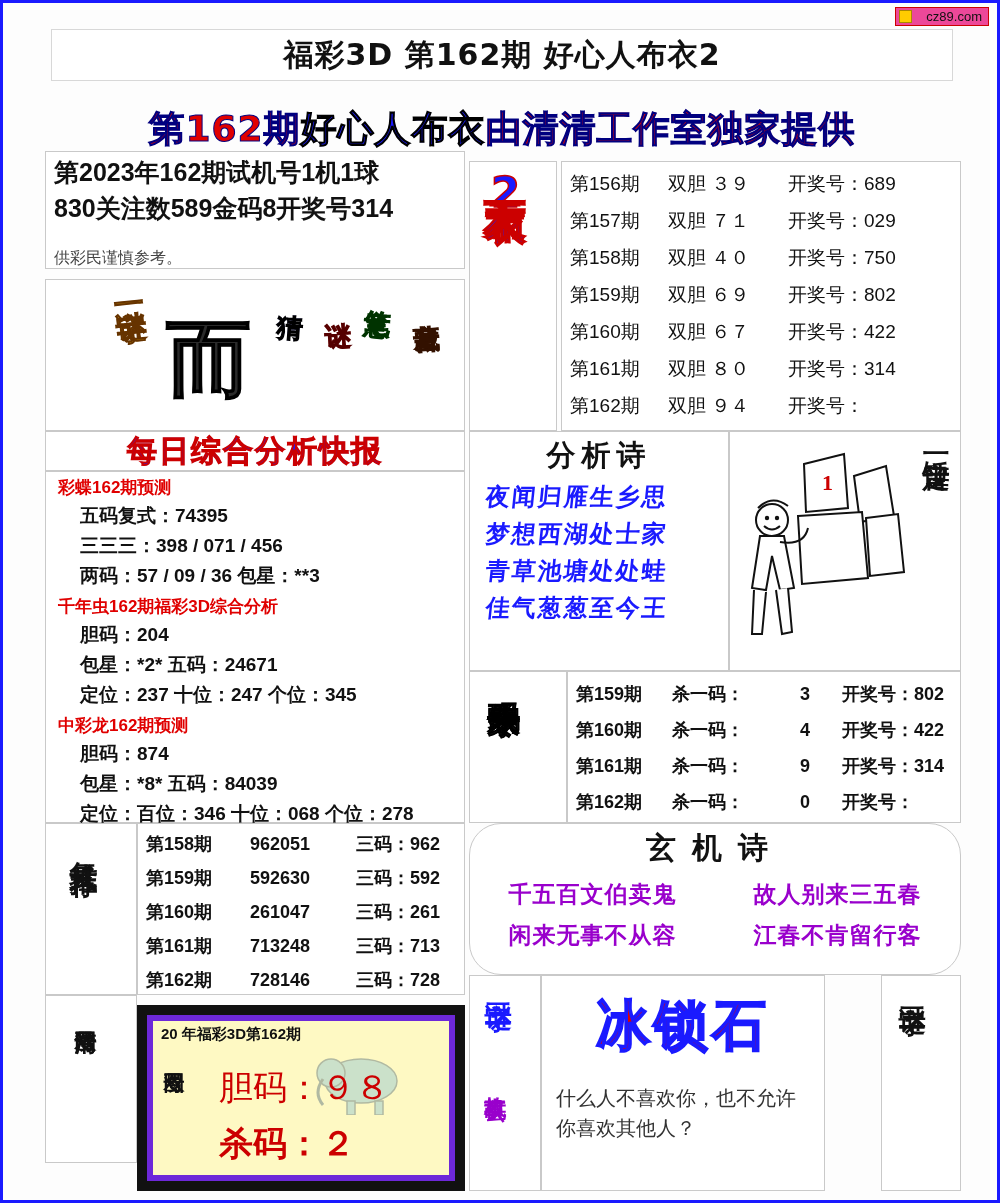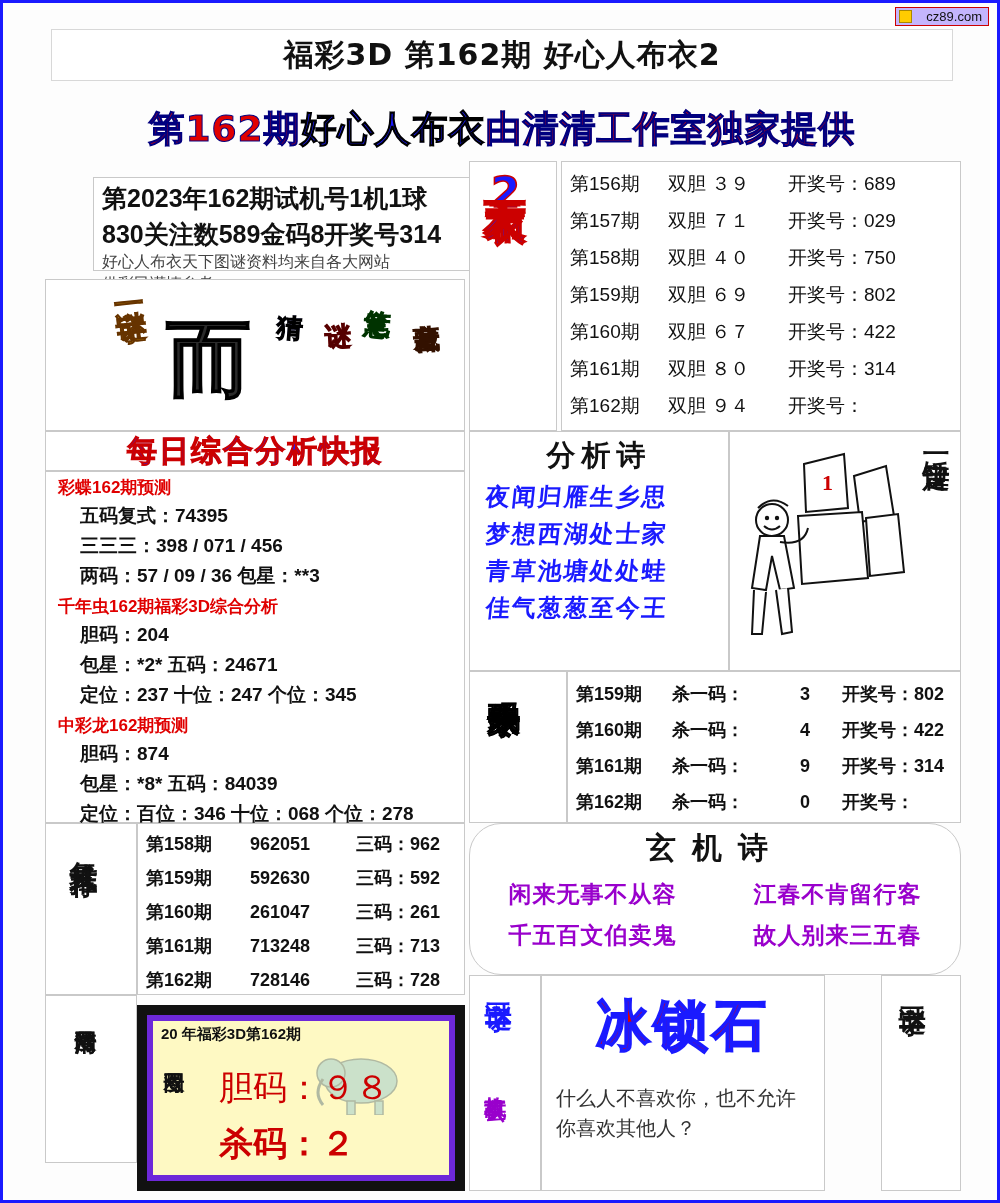--- a/index.html
+++ b/index.html
@@ -11,21 +11,21 @@
     overflow:hidden;
   }
   .page{
     position:absolute;inset:0;
     border:3px solid #1a1aff;
     box-sizing:border-box;
     background:#fdfdfd;
   }
   .watermark{
     position:absolute;top:4px;right:8px;
-    background:#c4b5fd;border:1px solid #cc0000;
+    background:#ec4899;border:1px solid #cc0000;
     padding:1px 6px 1px 3px;
     font-size:13px;color:#111;
     display:flex;align-items:center;gap:14px;
     z-index:40;
   }
   .watermark .wm-sq{width:11px;height:11px;background:#ffcc00;border:1px solid #aa8800;display:inline-block;}
 
   
   .titlebar{
     position:absolute;left:48px;top:26px;width:900px;height:50px;
@@ -50,21 +50,21 @@
     color:#e00000;
     -webkit-text-stroke:1px #000080;
     letter-spacing:1px;
   }
   .banner .bt .blue{color:#1a1aff;-webkit-text-stroke:1px #000000;}
 
   
   .box{position:absolute;border:1px solid #c9c9c9;background:#fff;box-sizing:border-box;}
 
   
-  .lefttop{left:42px;top:174px;width:420px;height:94px;margin-left:48px;}
+  .lefttop{left:42px;top:148px;width:420px;height:118px;}
   .lefttop .l1{position:absolute;left:8px;top:4px;font-size:25px;font-weight:bold;color:#111;white-space:nowrap;}
   .lefttop .l2{position:absolute;left:8px;top:40px;font-size:25px;font-weight:bold;color:#111;white-space:nowrap;}
   .lefttop .l3{position:absolute;left:8px;top:74px;font-size:16px;color:#444;white-space:nowrap;}
   .lefttop .l4{position:absolute;left:8px;top:96px;font-size:16px;color:#444;white-space:nowrap;}
 
   
   .artrow{left:42px;top:276px;width:420px;height:152px;}
   .art-zimi{
     position:absolute;left:18px;top:10px;width:86px;height:130px;
     font-size:30px;font-weight:bold;color:#cc9900;
@@ -295,21 +295,20 @@
 
   <div class="banner">
     <div class="bt">
       <span>第162期</span><span class="blue">好心人布衣</span><span>由清清工作室独家提供</span>
     </div>
   </div>
 
   <div class="box lefttop">
     <div class="l1">第2023年162期试机号1机1球</div>
     <div class="l2">830关注数589金码8开奖号314</div>
-    <div class="l3">好心人布衣天下图谜资料均来自各大网站</div>
     <div class="l4">供彩民谨慎参考。</div>
   </div>
 
   <div class="box artrow">
     <div class="art-zimi">一字谜</div>
     <div class="art-er">而</div>
     <div class="art-col art-c1">猜</div>
     <div class="art-col art-c2">谜</div>
     <div class="art-col art-c3">笔意</div>
     <div class="art-col art-c4">音藏</div>
@@ -461,26 +460,26 @@
     <div class="row" style="top:139px">
       <span class="c1">第162期</span>
       <span class="c2">728146</span>
       <span class="c3"><span>三码：</span><span>728</span></span>
     </div>
   </div>
 
   <div class="box xuanji">
     <div class="hd">玄机诗</div>
     <div class="prow">
+      <span>千五百文伯卖鬼</span>
+      <span>故人别来三五春</span>
+    </div>
+    <div class="prow">
       <span>闲来无事不从容</span>
       <span>江春不肯留行客</span>
-    </div>
-    <div class="prow">
-      <span>千五百文伯卖鬼</span>
-      <span>故人别来三五春</span>
     </div>
   </div>
 
   <div class="box qqsht">
     <div class="v">清清双号图</div>
   </div>
   <div class="danma-img">
     <div class="inner">
       <div class="year">20    年福彩3D第162期</div>
       <div class="sidev">双号图</div>

